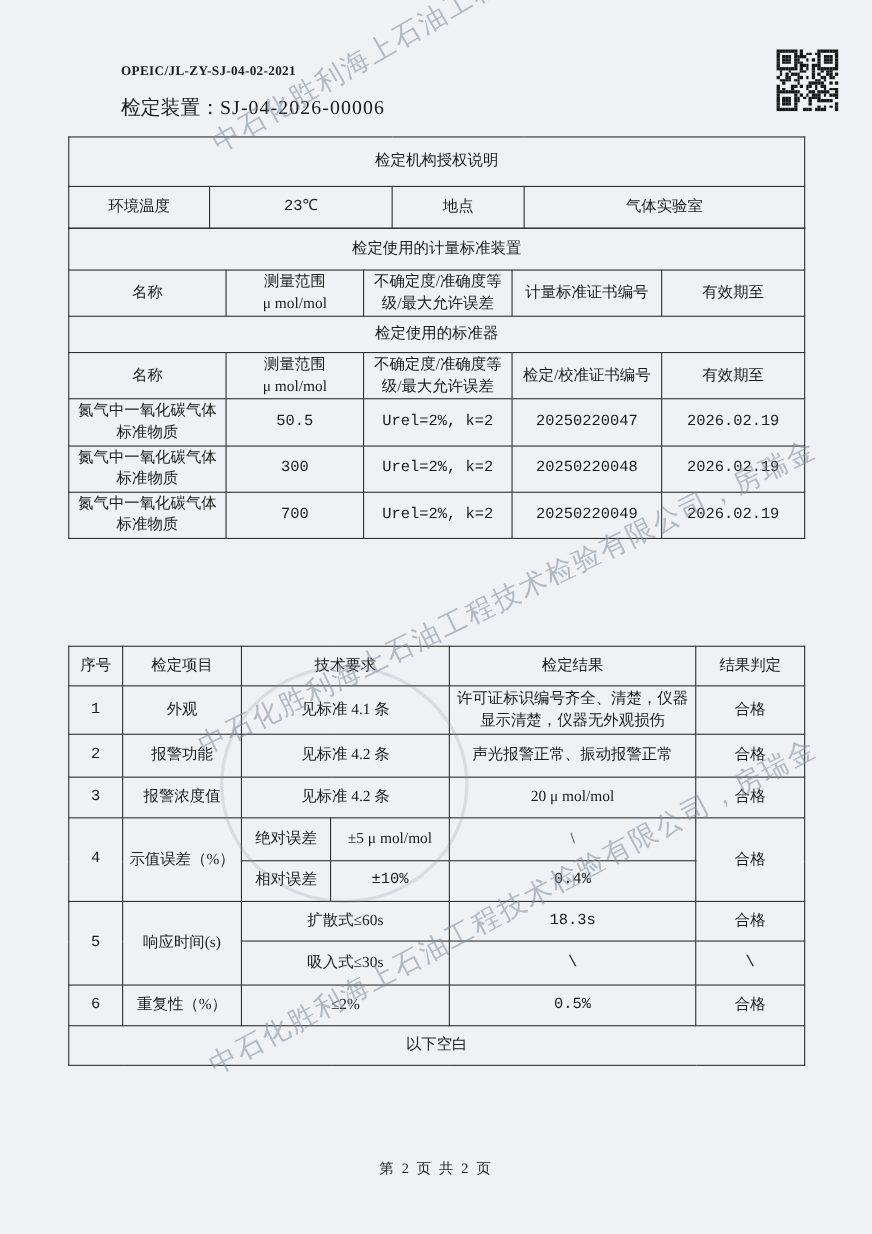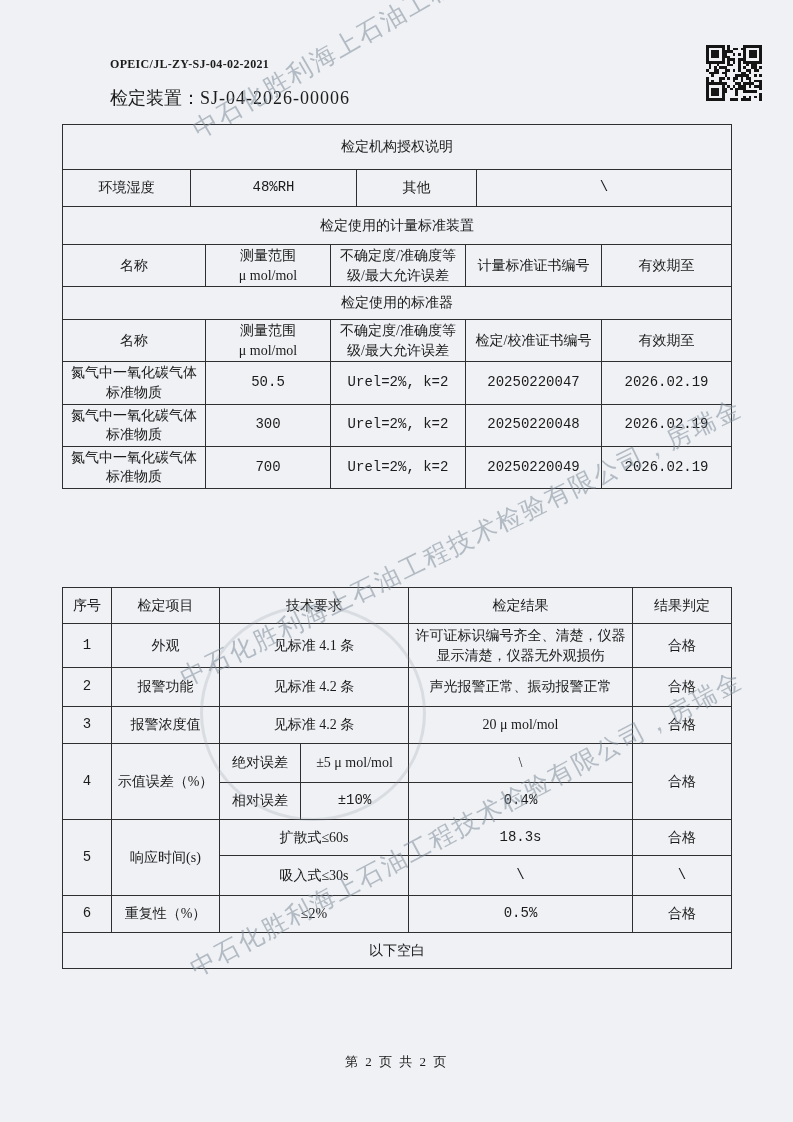--- a/index.html
+++ b/index.html
@@ -507,25 +507,25 @@
       <colgroup>
           <col style="width:128px">
           <col style="width:166px">
           <col style="width:120px">
           <col style="width:255px">
         </colgroup>
       <tbody>
           <tr style="height:45px">
         <td class="sec" colspan="4">检定机构授权说明</td>
       </tr>
-      <tr style="height:37px">
-        <td>环境湿度</td>
-        <td class="mono">48%RH</td>
-        <td>其他</td>
-        <td class="mono">\</td>
+      <tr style="height:38px">
+        <td>环境温度</td>
+        <td class="mono">23℃</td>
+        <td>地点</td>
+        <td>气体实验室</td>
       </tr>
     </tbody>
       </table>
 
     <table class="t t2">
       <colgroup>
           <col style="width:143px">
           <col style="width:125px">
           <col style="width:135px">
           <col style="width:136px">

